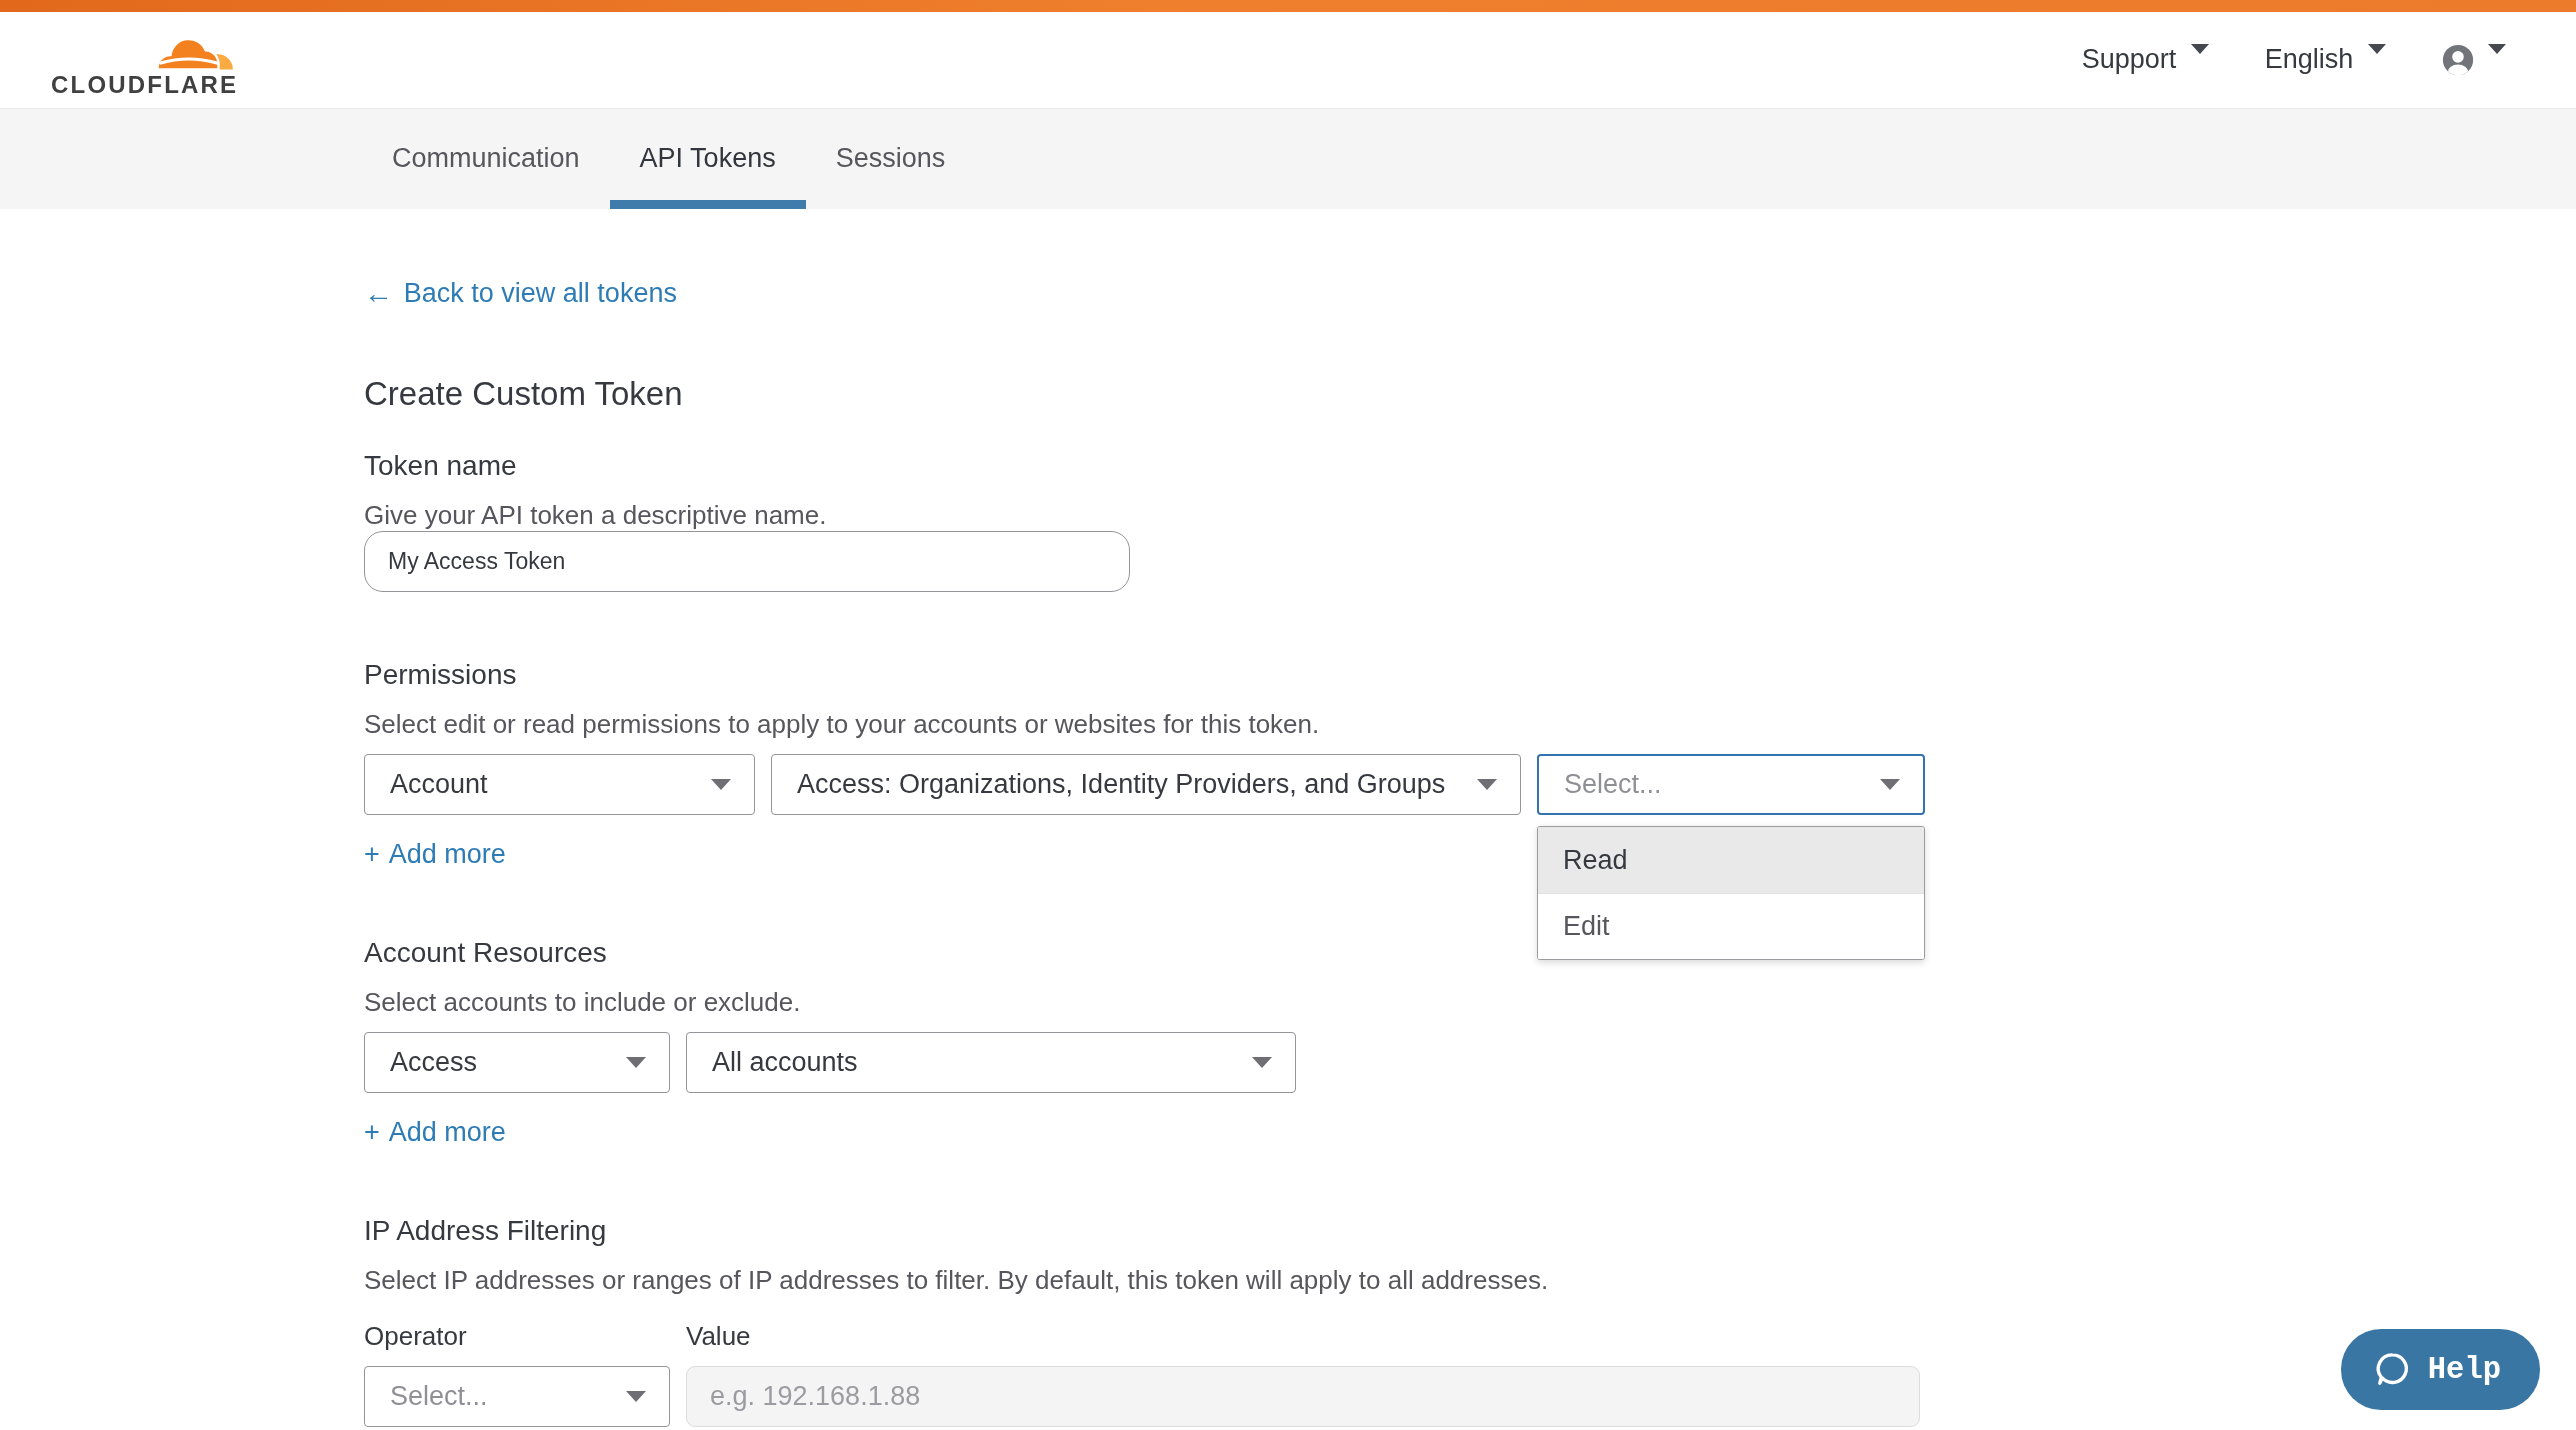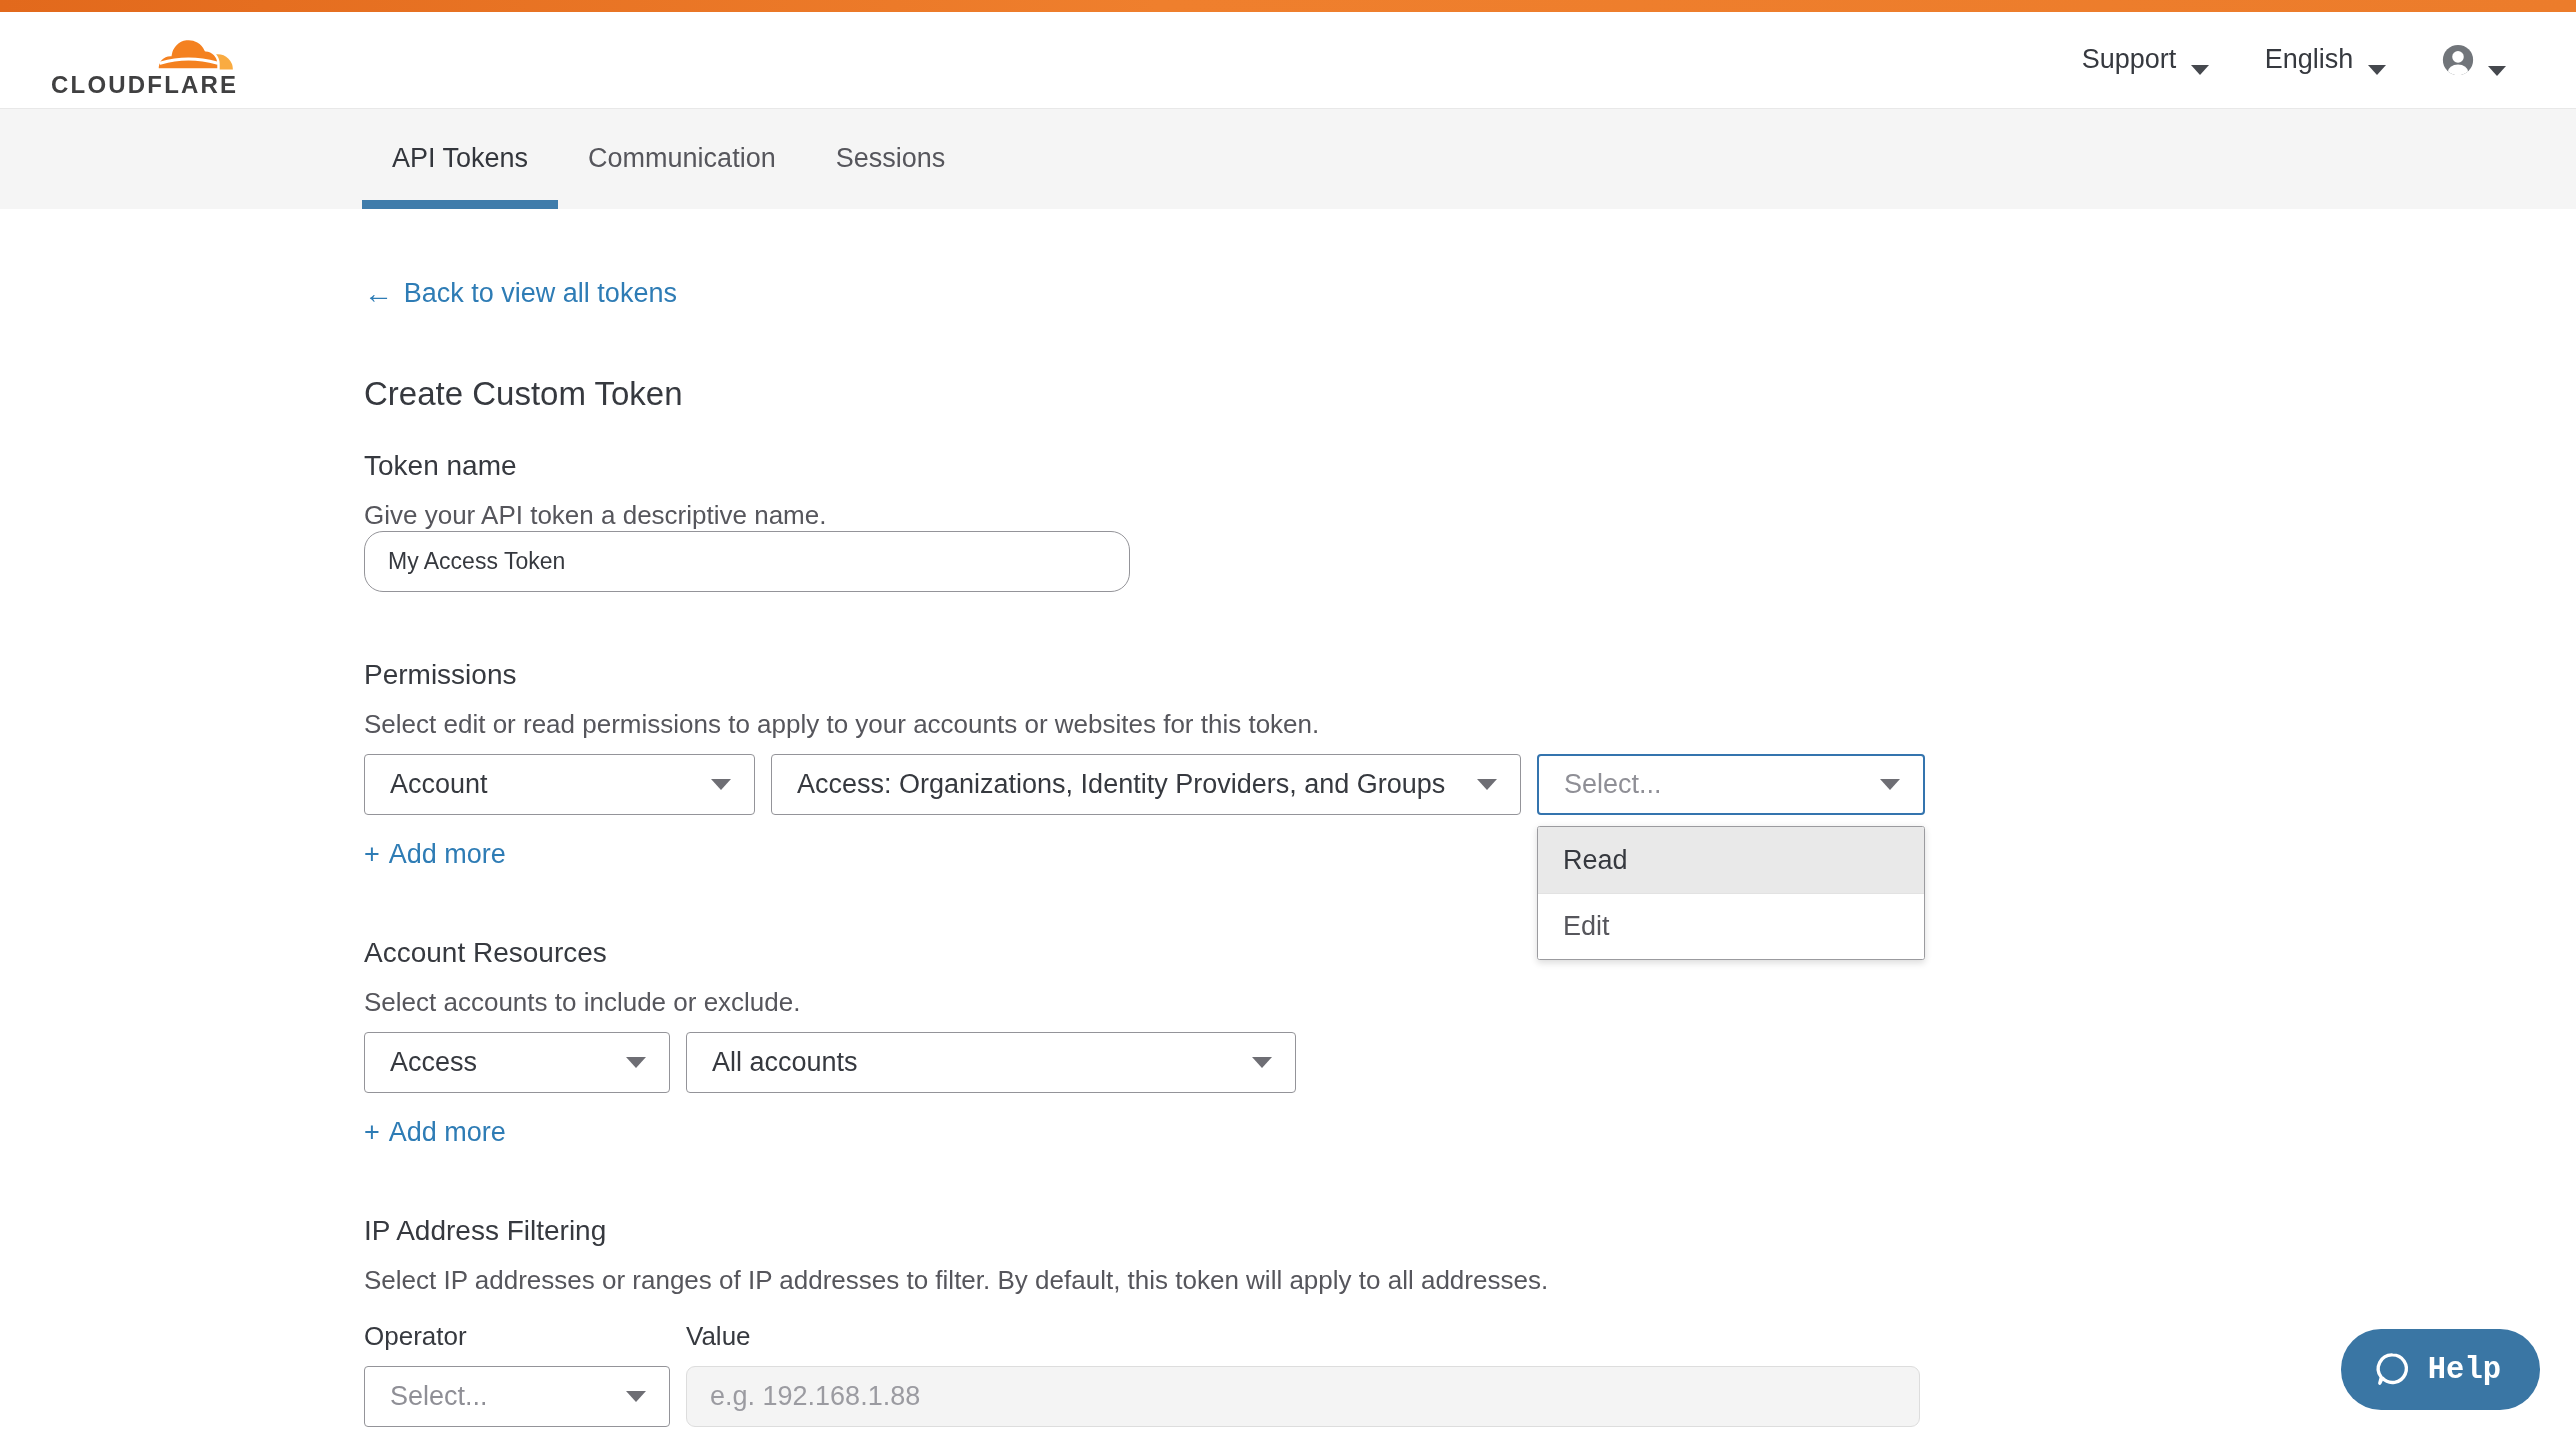--- a/index.html
+++ b/index.html
@@ -33,21 +33,21 @@
   .logo-text {
     font-size: 24px;
     font-weight: 800;
     letter-spacing: 2.2px;
     color: #404041;
     line-height: 1;
     margin-top: 1.8px;
   }
   .header-nav { display: flex; align-items: center; gap: 56px; }
   .nav-item {
-    display: flex; align-items: flex-end; gap: 14.4px;
+    display: flex; align-items: flex-start; gap: 14.4px;
     font-size: 27px; color: #36393f; cursor: pointer;
   }
   .caret {
     width: 0; height: 0; display: inline-block;
     border-left: 9px solid transparent;
     border-right: 9px solid transparent;
     border-top: 10.8px solid #45484e;
   }
   .avatar-svg { width: 32px; height: 32px; display: block; }
 
@@ -287,25 +287,25 @@
           <circle cx="18" cy="14.5" r="6.5" fill="#ffffff"></circle>
           <ellipse cx="18" cy="31.5" rx="11.5" ry="8.5" fill="#ffffff"></ellipse>
         </g>
       </svg>
       <span class="caret"></span>
     </div>
   </nav>
 </header>
 
 <div class="tabstrip">
+  <div class="tab">
+    <span>Communication</span>
+  </div>
   <div class="tab active">
     <span>API Tokens</span>
-  </div>
-  <div class="tab">
-    <span>Communication</span>
   </div>
   <div class="tab">
     <span>Sessions</span>
   </div>
 </div>
 
 <main class="content">
 
   <a class="back-link">
     <span class="arrow">←</span>

